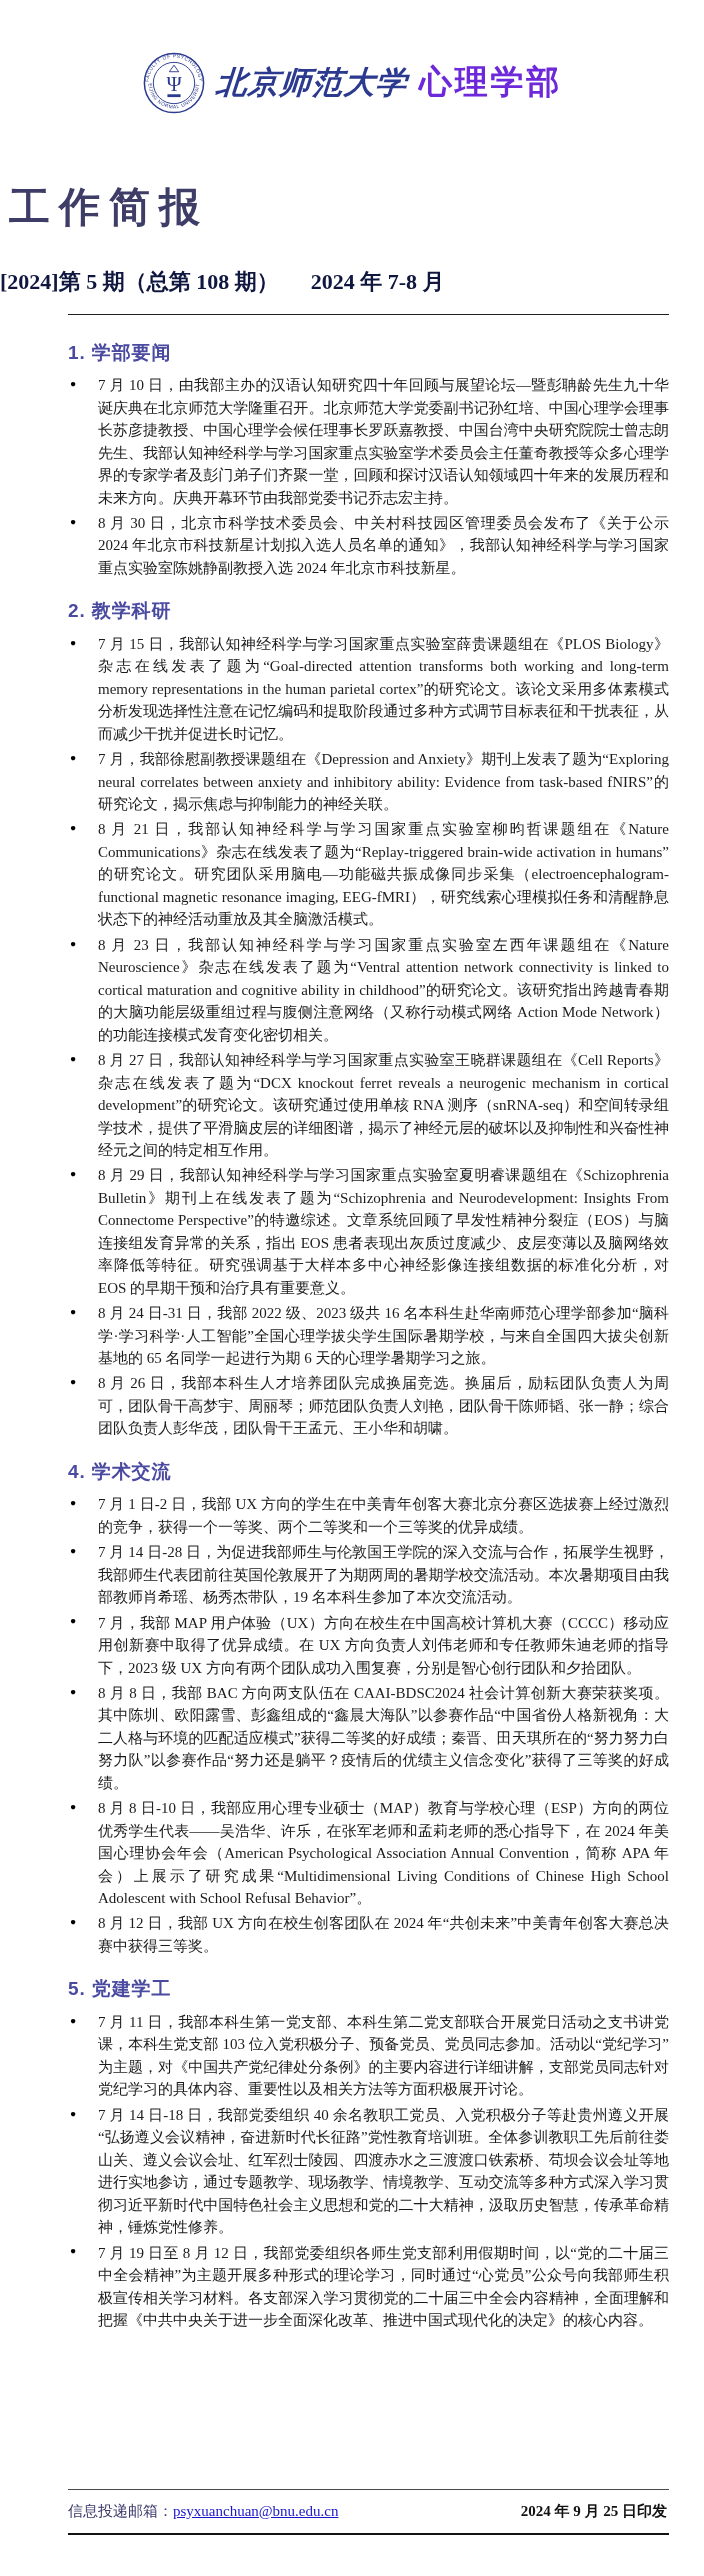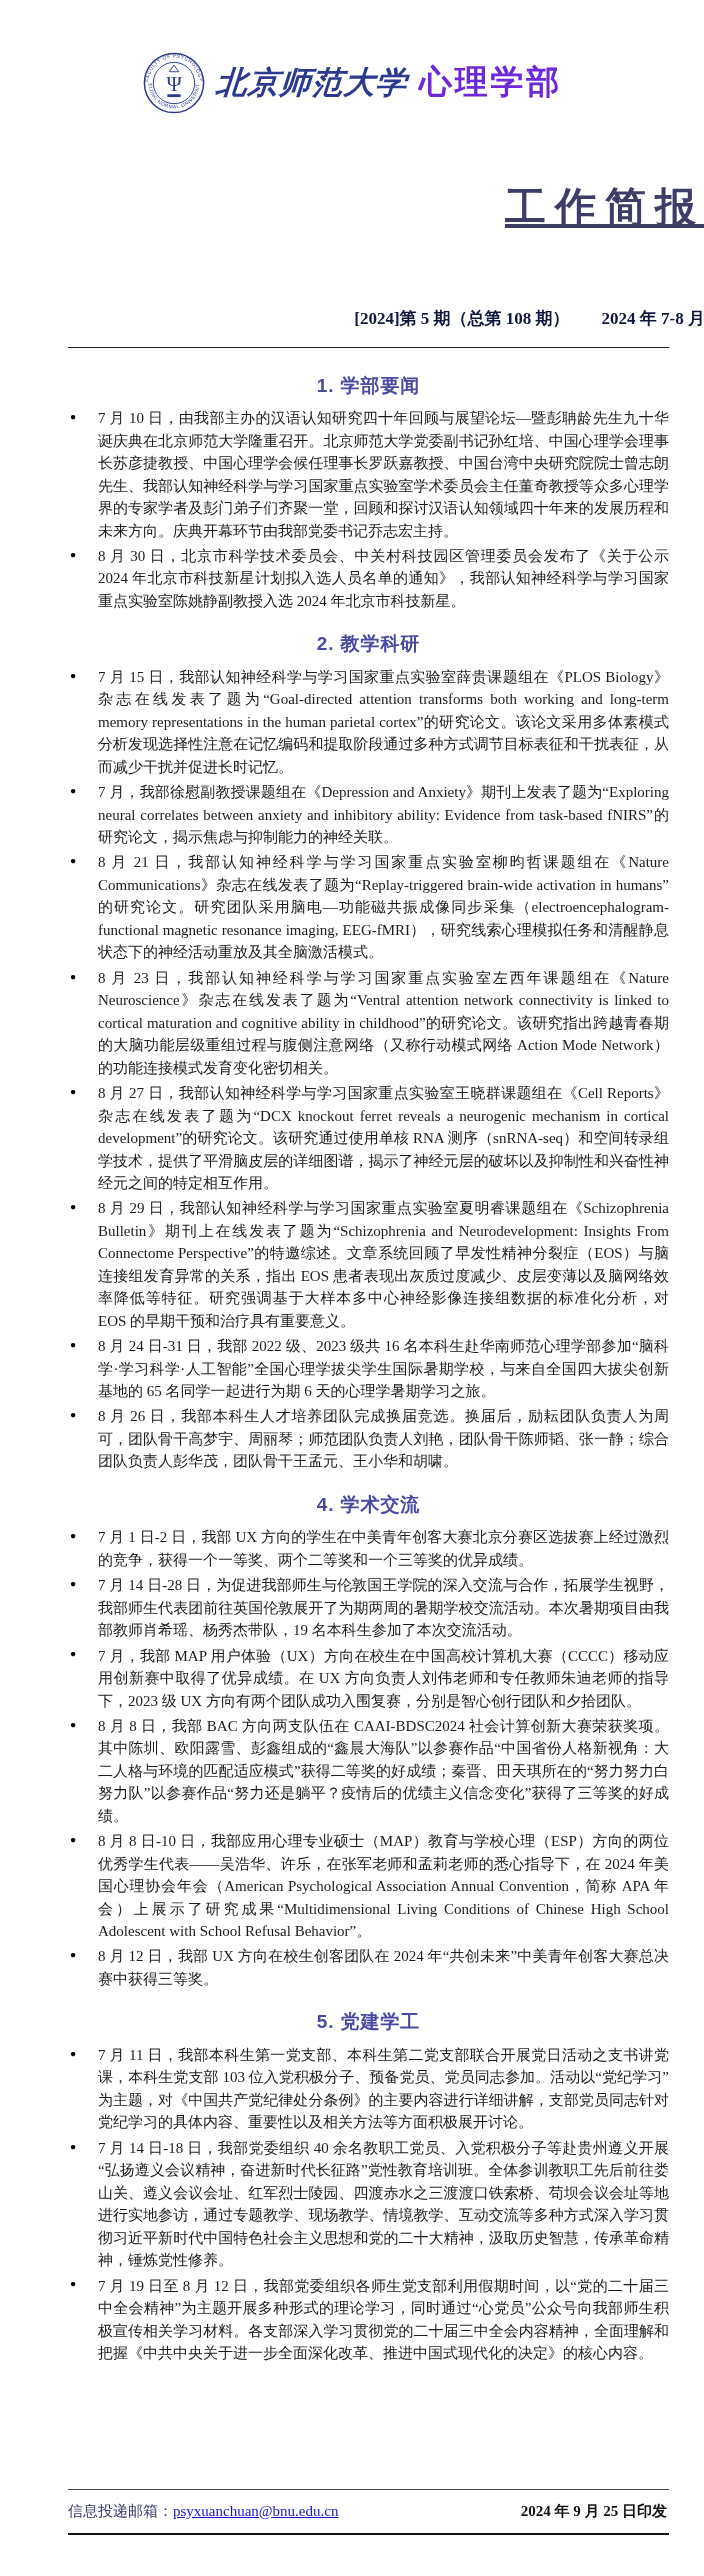--- a/index.html
+++ b/index.html
@@ -14,33 +14,33 @@
   .seal{width:62px;height:62px;flex:0 0 auto;}
   .brand-script{
     font-family:"Liberation Serif","DejaVu Serif",serif;font-style:italic;font-weight:700;
     font-size:31px;color:#2b3a8f;letter-spacing:0.9px;transform:skewX(-4deg);
   }
   .brand-bold{
     font-family:"Liberation Sans","DejaVu Sans",sans-serif;font-weight:900;
     font-size:33px;color:#6d28d9;letter-spacing:2.8px;text-align:center;
   }
   .doc-title{
-    text-align:right;margin:60px 0 0;font-size:41px;font-weight:600;
-    color:#3d3d68;letter-spacing:0.22em;text-indent:0.22em;text-decoration:underline;
+    text-align:left;margin:60px 0 0;font-size:41px;font-weight:600;
+    color:#3d3d68;letter-spacing:0.22em;text-indent:0.22em;
   }
   .issue-line{
-    margin-top:72px;text-align:right;font-weight:700;font-size:17px;color:#10173f;
+    margin-top:32px;text-align:left;font-weight:700;font-size:22px;color:#10173f;
   }
   .issue-line .gap{display:inline-block;width:32px;}
   .rule-top{border:0;border-top:1.9px solid #1f1f1f;margin:17px 36px 0 68px;}
   
   .content{padding:5.6px 36px 0 68px;flex:1 1 auto;overflow:hidden;}
   .section-heading{
     font-family:"Liberation Sans","DejaVu Sans",sans-serif;
-    font-size:19px;font-weight:600;color:#4a4aa0;margin:19px 0 8.5px 0;letter-spacing:0.9px;text-align:center;
+    font-size:19px;font-weight:600;color:#4a4aa0;margin:19px 0 8.5px 0;letter-spacing:0.9px;
   }
   .bullet-list{list-style:none;margin:0;padding:0;}
   .bullet-item{
     position:relative;padding-left:30px;margin:0 0 2.8px 0;
     font-size:15px;line-height:1.5;text-align:justify;
   }
   .bullet-item::before{
     content:"●";position:absolute;left:1.9px;top:0.18em;font-size:10.3px;color:#000;
   }
   

